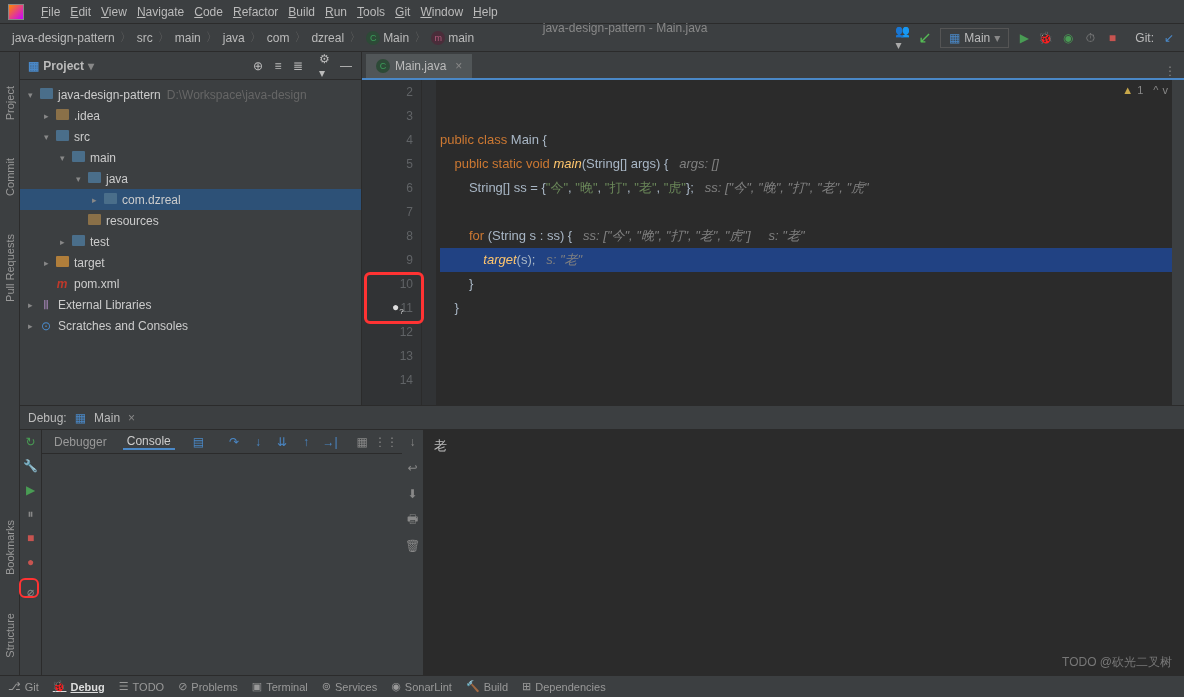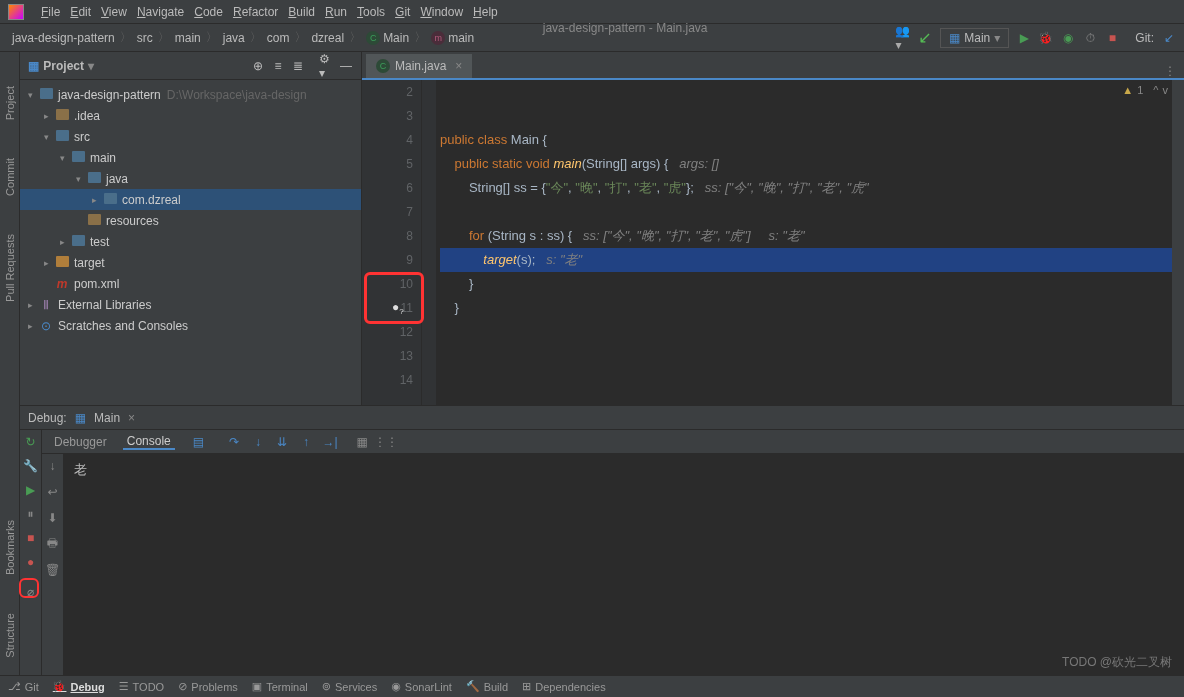--- a/index.html
+++ b/index.html
@@ -48,21 +48,21 @@
 .cm { color:#808080; font-style:italic; }
 .fn { color:#ffc66d; font-style:italic; }
 .err-strip { position:absolute; right:0; top:0; width:12px; height:100%; background:#3c3f41; }
 .err-top { position:absolute; top:4px; right:16px; color:#888; display:flex; align-items:center; gap:4px; font-size:11px; }
 .red-box { position:absolute; border:3px solid #ff3333; border-radius:6px; pointer-events:none; }
 .debug-panel { height:270px; background:#3c3f41; border-top:1px solid #2b2b2b; display:flex; flex-direction:column; }
 .debug-hdr { height:24px; display:flex; align-items:center; padding:0 8px; gap:8px; border-bottom:1px solid #2b2b2b; }
 .debug-body { flex:1; display:flex; }
 .debug-tools-v { width:22px; background:#3c3f41; border-right:1px solid #2b2b2b; display:flex; flex-direction:column; align-items:center; padding-top:4px; gap:8px; }
 .dbtool { width:16px; height:16px; cursor:pointer; display:flex; align-items:center; justify-content:center; font-size:12px; }
-.debug-main { flex:1; display:flex; flex-direction:column; }
+.debug-main { flex:1; display:flex; flex-direction:row; }
 .debug-tabs { height:24px; display:flex; align-items:center; padding:0 8px; gap:12px; border-bottom:1px solid #2b2b2b; }
 .dtab { padding:0 4px; cursor:pointer; color:#999; }
 .dtab.active { color:#ccc; border-bottom:2px solid #4a88c7; }
 .debug-tools-h { display:flex; gap:8px; margin-left:10px; }
 .console-tools { width:22px; background:#3c3f41; border-right:1px solid #2b2b2b; display:flex; flex-direction:column; align-items:center; padding-top:4px; gap:10px; }
 .console { flex:1; background:#2b2b2b; padding:6px 10px; font-family:Consolas,monospace; font-size:13px; line-height:20px; color:#bbb; }
 .statusbar { position:absolute; bottom:0; left:0; right:0; height:22px; background:#3c3f41; border-top:1px solid #2b2b2b; display:flex; align-items:center; padding:0 8px; gap:14px; font-size:11px; }
 .sb-item { display:flex; align-items:center; gap:4px; cursor:pointer; color:#999; }
 .sb-item.active { color:#ddd; font-weight:bold; text-decoration:underline; }
 .watermark { position:absolute; bottom:26px; right:12px; color:#777; font-size:12px; }

